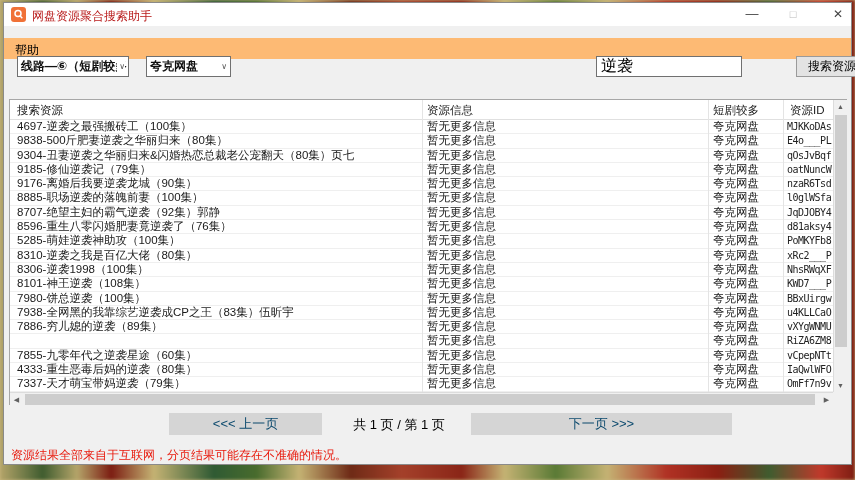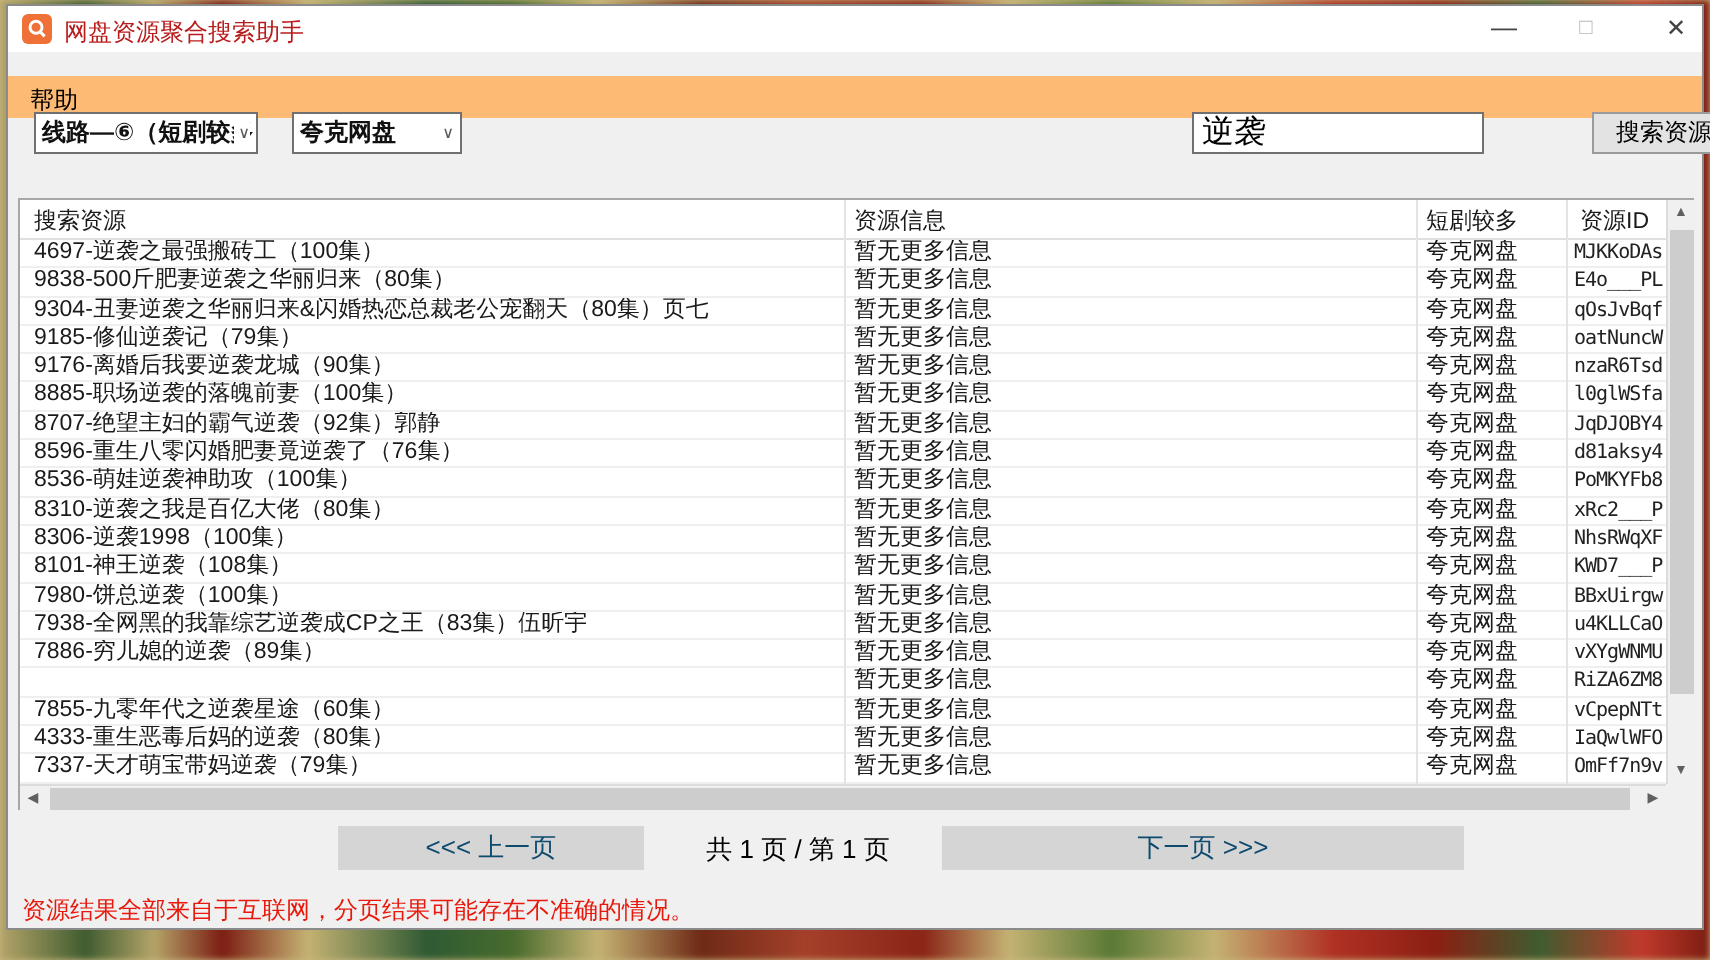--- a/index.html
+++ b/index.html
@@ -165,21 +165,21 @@
           <div class="cell c-source">夸克网盘</div>
           <div class="cell c-id">JqDJOBY4..</div>
         </div>
         <div class="trow">
           <div class="cell c-name">8596-重生八零闪婚肥妻竟逆袭了（76集）</div>
           <div class="cell c-info">暂无更多信息</div>
           <div class="cell c-source">夸克网盘</div>
           <div class="cell c-id">d81aksy4..</div>
         </div>
         <div class="trow">
-          <div class="cell c-name">8536-萌娃逆袭神助攻（100集）</div>
+          <div class="cell c-name">5285-萌娃逆袭神助攻（100集）</div>
           <div class="cell c-info">暂无更多信息</div>
           <div class="cell c-source">夸克网盘</div>
           <div class="cell c-id">PoMKYFb8..</div>
         </div>
         <div class="trow">
           <div class="cell c-name">8310-逆袭之我是百亿大佬（80集）</div>
           <div class="cell c-info">暂无更多信息</div>
           <div class="cell c-source">夸克网盘</div>
           <div class="cell c-id">xRc2___P..</div>
         </div>

